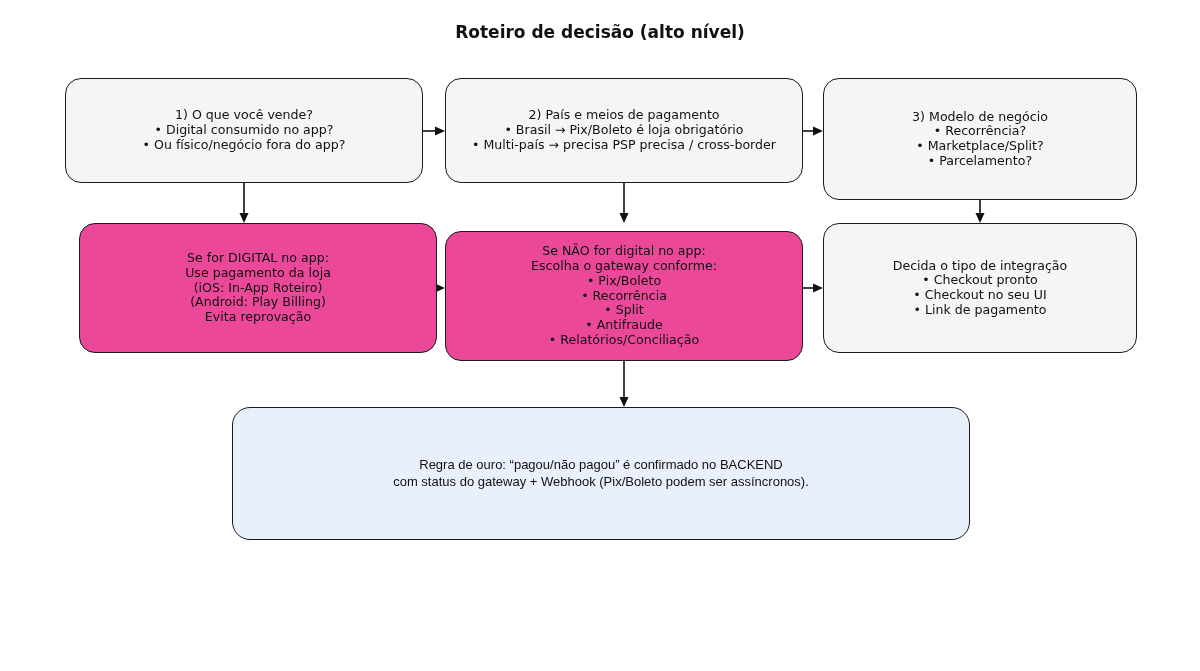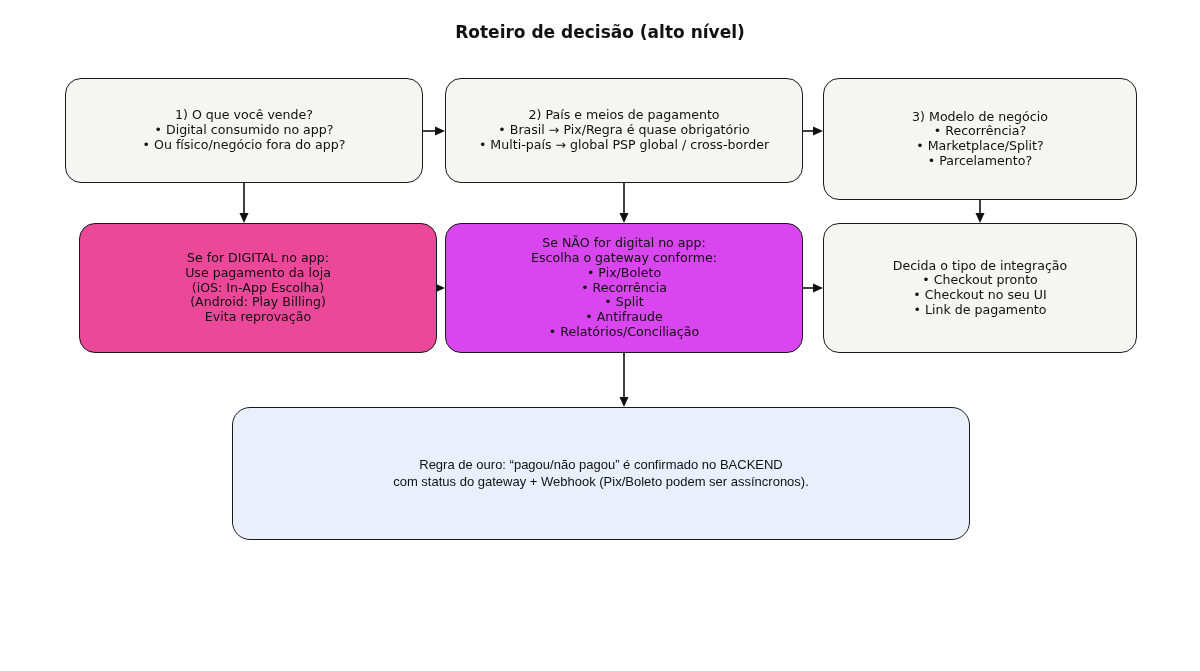--- a/index.html
+++ b/index.html
@@ -13,21 +13,21 @@
   }
   .node{
     position:absolute;box-sizing:border-box;
     border:1.8px solid #1a1a1a;border-radius:16px;
     display:flex;flex-direction:column;justify-content:center;align-items:center;
     text-align:right;font-size:12.6px;line-height:1.17;padding:8px 12px;
   }
   .node .line{white-space:nowrap;}
   .node-gray{background:#f5f5f4;}
   .node-pink{background:#ec4899;margin-left:14px;}
-  .node-green{background:#d946ef;}
+  .node-green{background:#ec4899;margin-top:8px;}
   .node-blue{
     background:#eaf0fb;border-radius:18px;
     font-family:"Liberation Sans",sans-serif;font-size:13px;line-height:1.3;
   }
   .arrows{position:absolute;left:0;top:0;width:1200px;height:671px;}
   .arrows line{stroke:#111111;stroke-width:1.6;}
   .arrows polygon{fill:#111111;stroke:none;}
 </style>
 </head>
 <body>
@@ -76,35 +76,35 @@
   </svg>
 
   <div class="node node-gray" style="left:65px;top:78px;width:358px;height:105px">
     <div class="line">1) O que você vende?</div>
     <div class="line">• Digital consumido no app?</div>
     <div class="line">• Ou físico/negócio fora do app?</div>
   </div>
 
   <div class="node node-gray" style="left:445px;top:78px;width:358px;height:105px">
     <div class="line">2) País e meios de pagamento</div>
-    <div class="line">• Brasil → Pix/Regra é quase obrigatório</div>
-    <div class="line">• Multi-país → global PSP global / cross-border</div>
+    <div class="line">• Brasil → Pix/Boleto é loja obrigatório</div>
+    <div class="line">• Multi-país → precisa PSP precisa / cross-border</div>
   </div>
 
   <div class="node node-gray" style="left:823px;top:78px;width:314px;height:122px">
     <div class="line">3) Modelo de negócio</div>
     <div class="line">• Recorrência?</div>
     <div class="line">• Marketplace/Split?</div>
     <div class="line">• Parcelamento?</div>
   </div>
 
   <div class="node node-pink" style="left:65px;top:223px;width:358px;height:130px">
     <div class="line">Se for DIGITAL no app:</div>
     <div class="line">Use pagamento da loja</div>
-    <div class="line">(iOS: In-App Escolha)</div>
+    <div class="line">(iOS: In-App Roteiro)</div>
     <div class="line">(Android: Play Billing)</div>
     <div class="line">Evita reprovação</div>
   </div>
 
   <div class="node node-green" style="left:445px;top:223px;width:358px;height:130px">
     <div class="line">Se NÃO for digital no app:</div>
     <div class="line">Escolha o gateway conforme:</div>
     <div class="line">• Pix/Boleto</div>
     <div class="line">• Recorrência</div>
     <div class="line">• Split</div>

